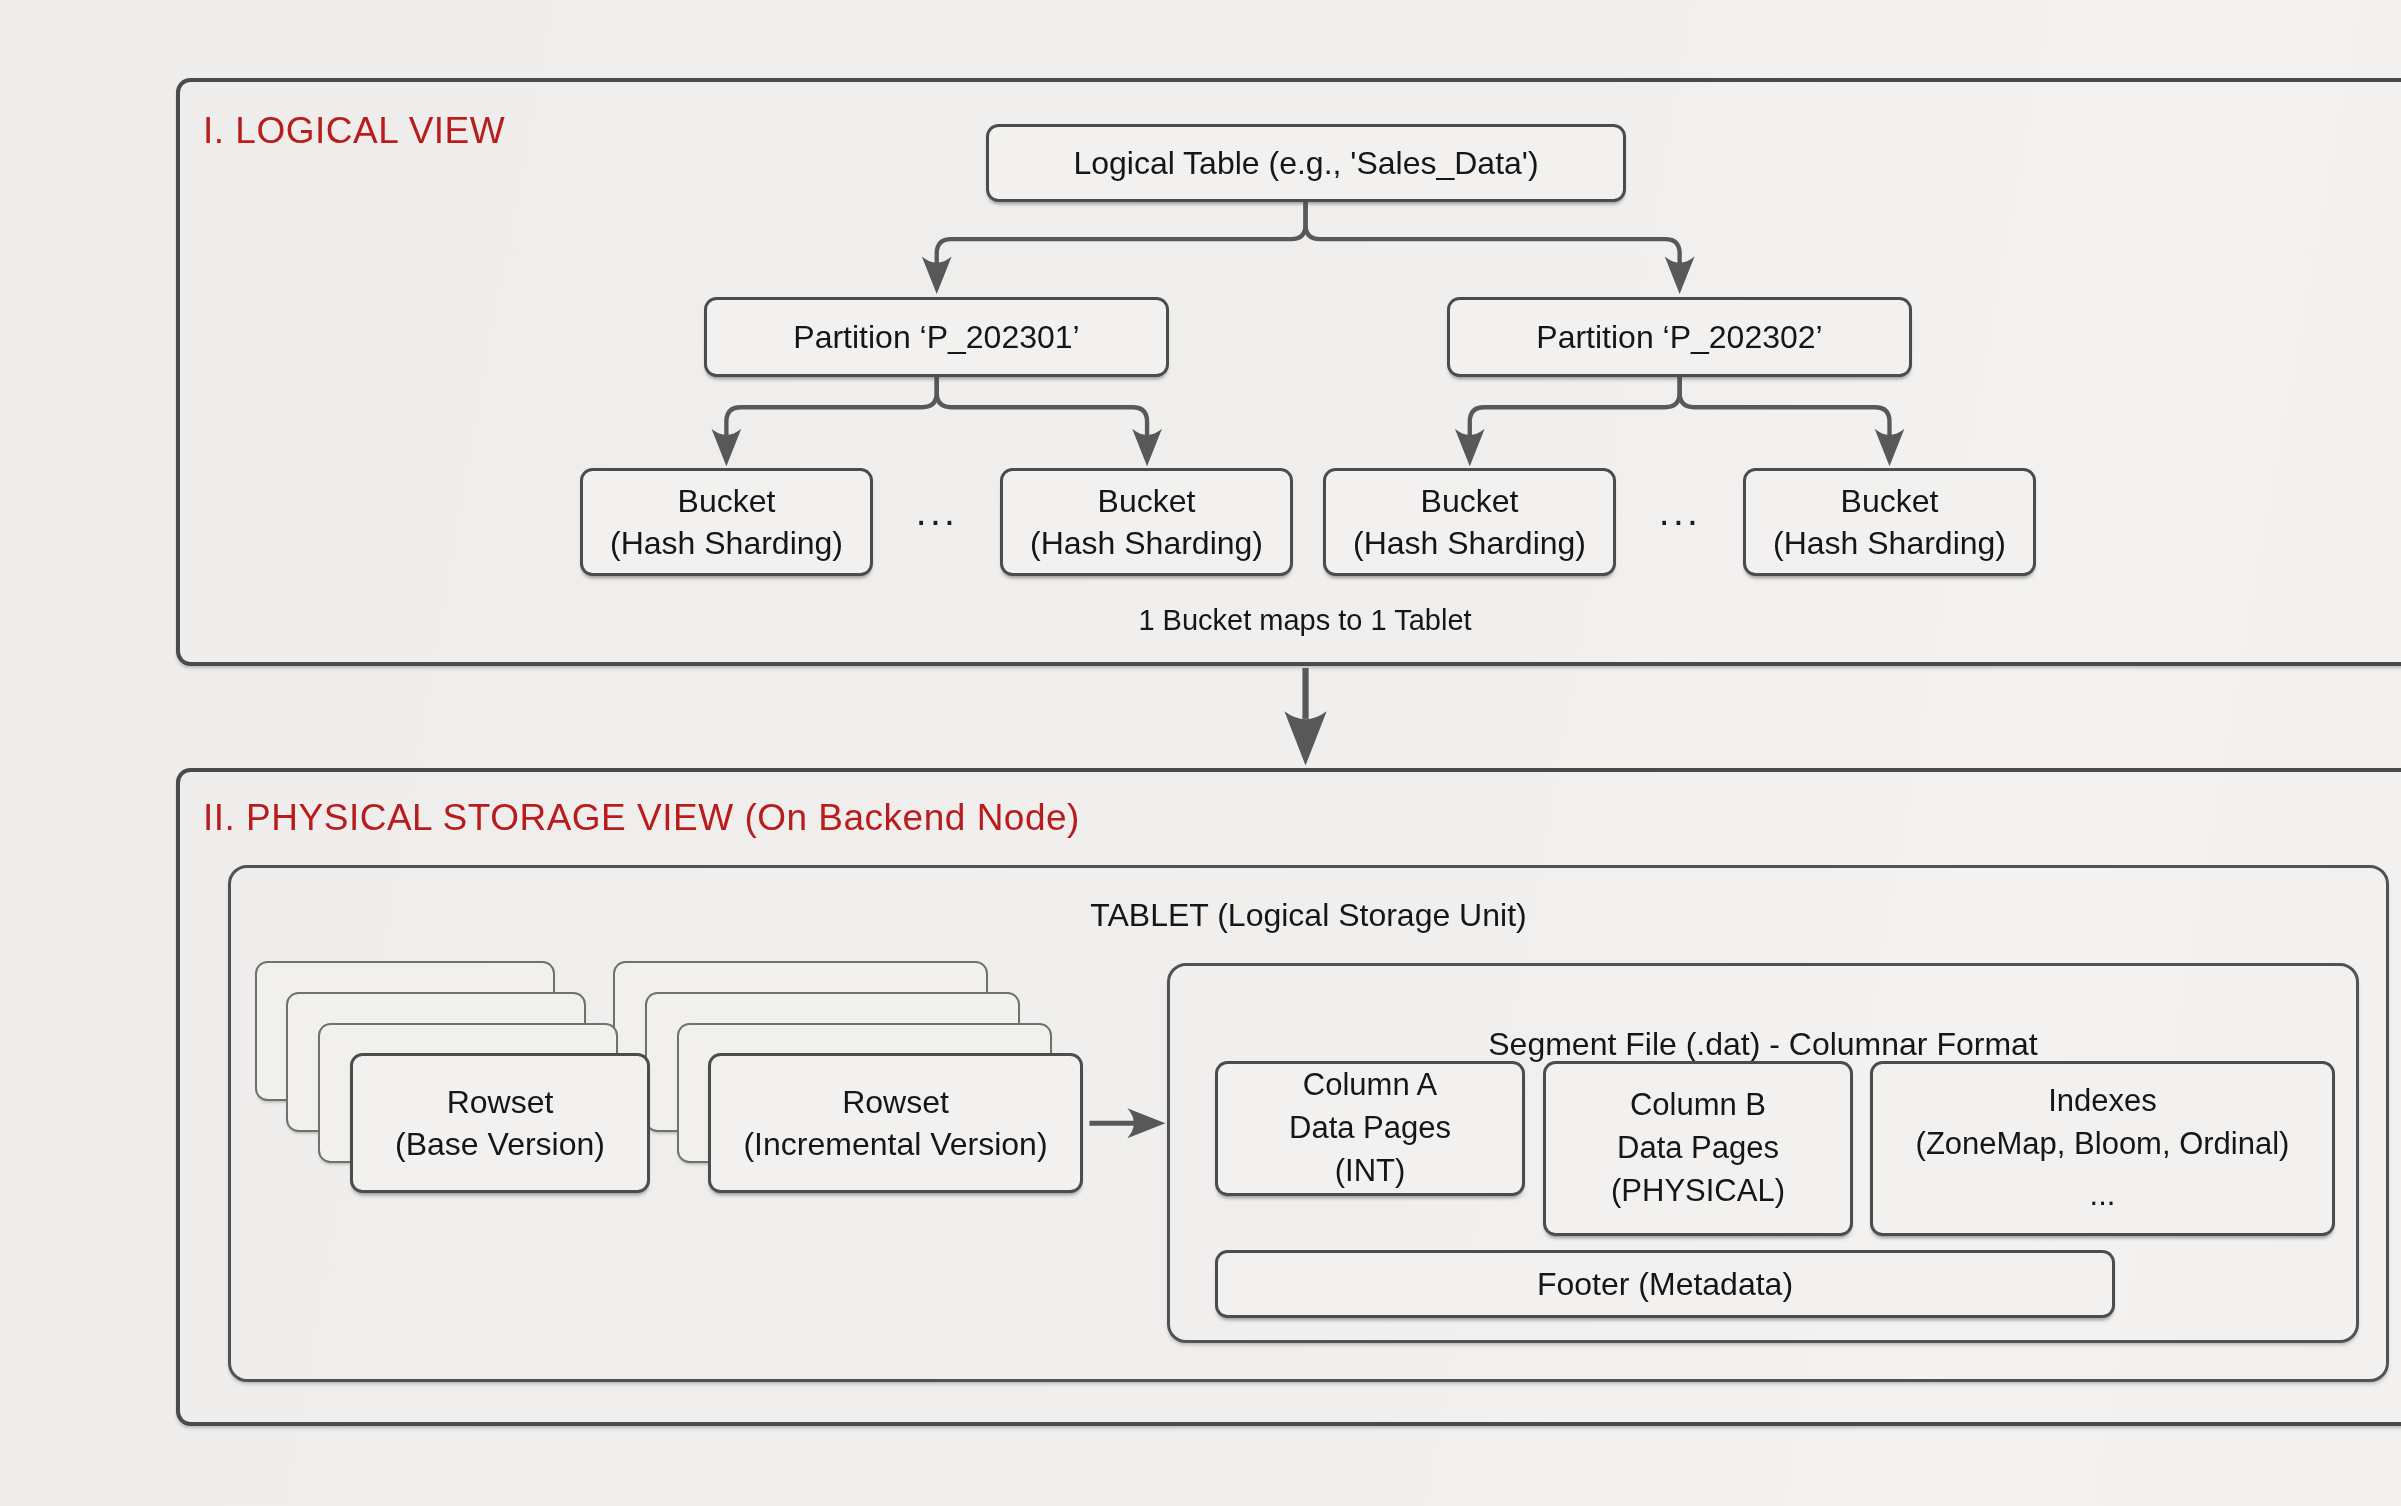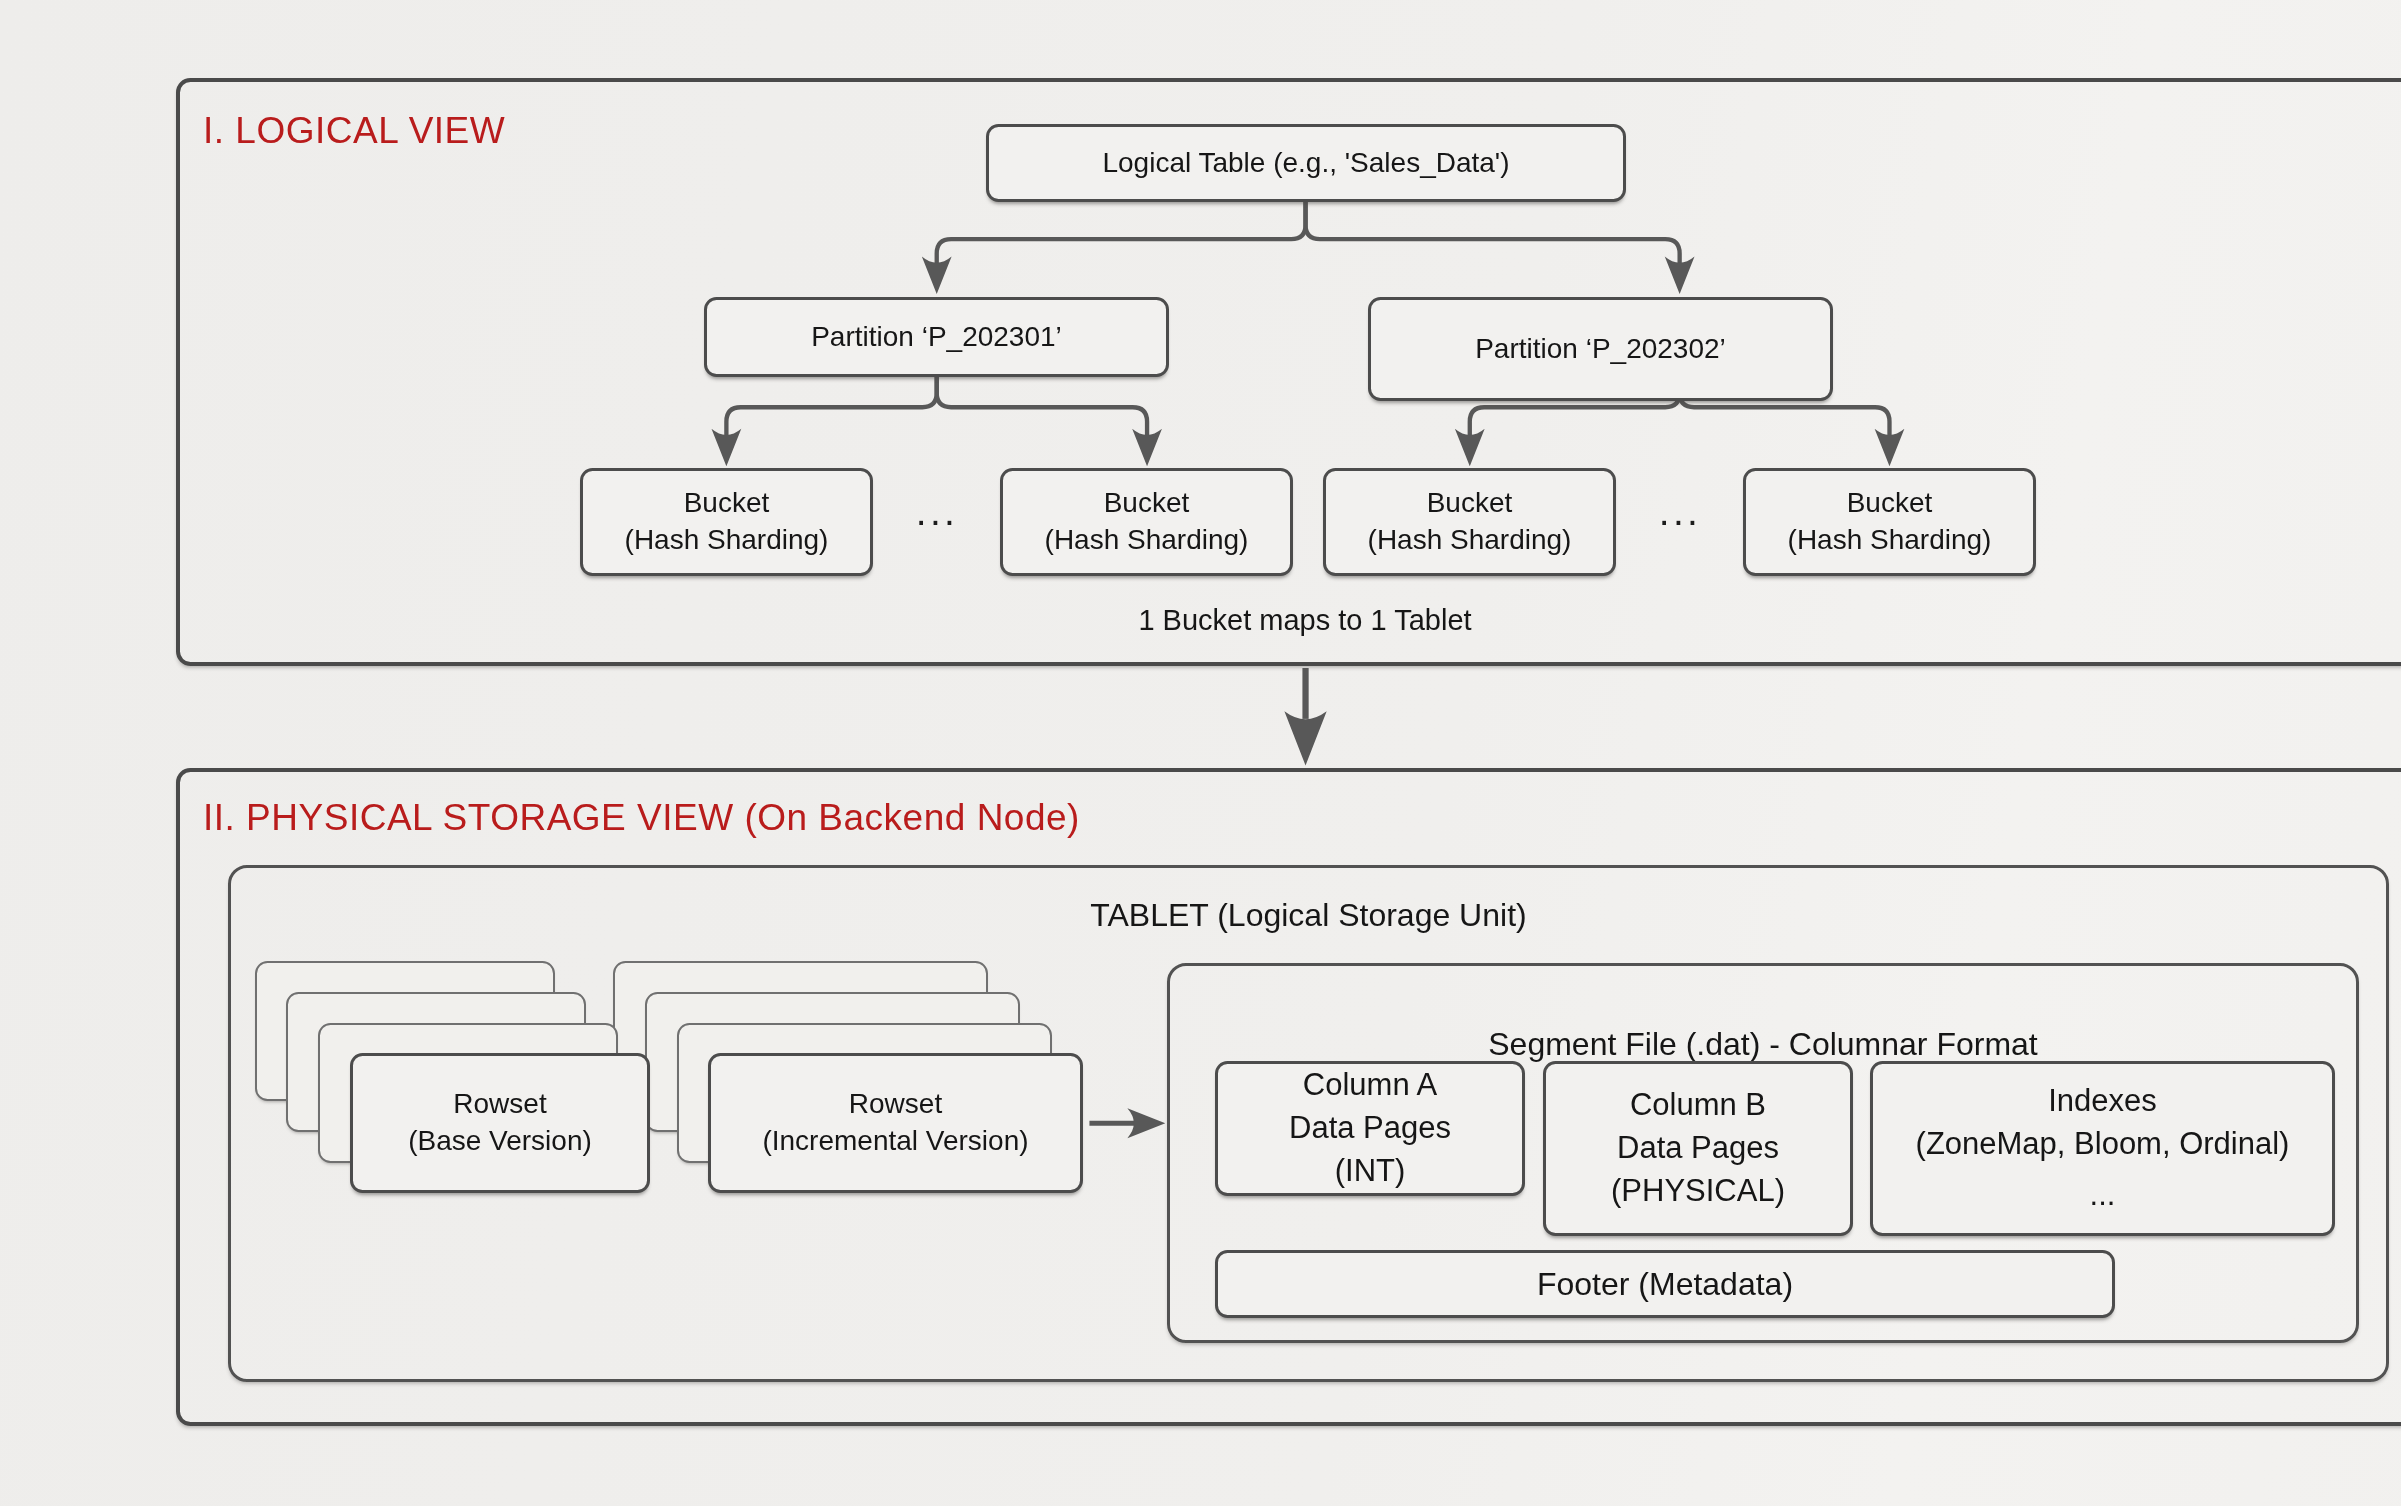--- a/index.html
+++ b/index.html
@@ -54,21 +54,21 @@
     position: absolute;
     box-sizing: border-box;
     background: #f2f1ef;
     border: 3.8px solid #4c4c4c;
     border-radius: 12.5px;
     display: flex;
     flex-direction: column;
     align-items: center;
     justify-content: center;
     text-align: center;
-    font-size: 28px;
+    font-size: 32px;
     line-height: 1.32;
     z-index: 2;
     box-shadow: 0 3.8px 3.8px -2.4px rgba(70,68,66,0.5);
   }
   .box span { display: block; white-space: nowrap; }
   .back-card {
     position: absolute;
     box-sizing: border-box;
     background: #f1f0ed;
     border: 2.9px solid #707070;
@@ -144,21 +144,21 @@
   <div class="frame" style="left:176px; top:78px; width:2261px; height:588px;"></div>
   <div class="sec-title" style="left:203px; top:110px;">I. LOGICAL VIEW</div>
 
   <div class="box" style="left:986px; top:124px; width:640px; height:78px;">
     <span>Logical Table (e.g., 'Sales_Data')</span>
   </div>
 
   <div class="box" style="left:704px; top:297px; width:465px; height:80px;">
     <span>Partition ‘P_202301’</span>
   </div>
-  <div class="box" style="left:1368px; top:297px; width:465px; height:104px;">
+  <div class="box" style="left:1447px; top:297px; width:465px; height:80px;">
     <span>Partition ‘P_202302’</span>
   </div>
 
   <div class="box" style="left:580px; top:468px; width:293px; height:108px;">
     <span>Bucket</span>
     <span>(Hash Sharding)</span>
   </div>
   <div class="box" style="left:1000px; top:468px; width:293px; height:108px;">
     <span>Bucket</span>
     <span>(Hash Sharding)</span>

